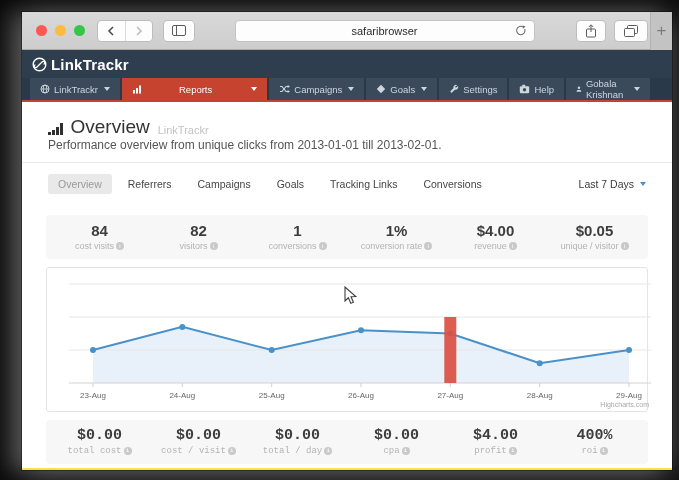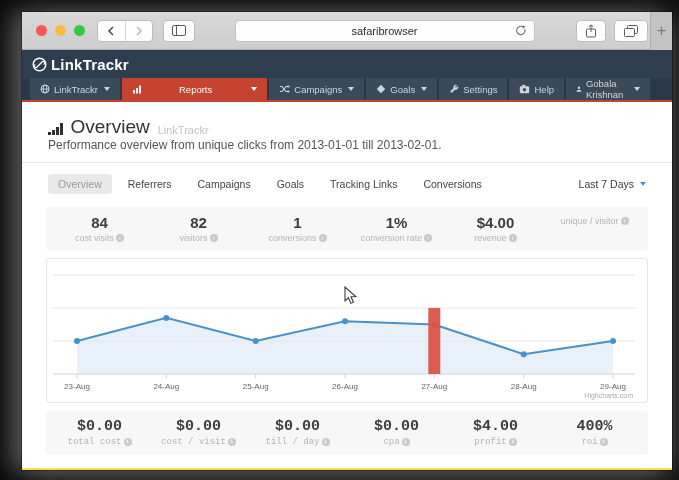--- a/index.html
+++ b/index.html
@@ -54,28 +54,28 @@
   .page-title { font-size:19px; color:#333; }
   .title-suffix { font-size:11px; color:#c3c3c3; margin-bottom:2px; }
   .subtitle { font-size:12px; color:#555; margin-top:0; }
 
   .tabrow { display:flex; align-items:center; padding:11px 26px 13px; }
   .tab { font-size:10.5px; color:#454545; padding:4px 10px; border-radius:3px; margin-right:6px; cursor:default; }
   .tab.active { background:#e9e9e9; color:#9a9a9a; }
   .range-select { margin-left:auto; font-size:10.5px; color:#3b3b3b; display:flex; align-items:center; gap:4px; }
   .range-select .caret { color:#4a8fd0; }
 
-  .stat-card { margin:0 24px; background:#f7f7f7; border-radius:4px; display:flex; padding:7px 4px 8px; }
+  .stat-card { margin:8px 24px; background:#f7f7f7; border-radius:4px; display:flex; padding:7px 4px 8px; }
   .stat { flex:1; text-align:center; }
   .stat .val { font-size:15px; color:#3d3d3d; font-weight:bold; }
   .stat .lbl { font-size:9px; color:#b3b3b3; margin-top:2px; }
   .info-dot { display:inline-block; width:8px; height:8px; border-radius:50%; background:#c9c9c9; color:#fff;
     font-size:6px; line-height:8px; text-align:center; vertical-align:1px; margin-left:2px; font-style:normal; }
 
-  .chart-panel { margin:7px 24px 2px; border:1px solid #e4e4e4; border-radius:3px; background:#fff; padding:3px 0 0; }
+  .chart-panel { margin:7px 24px 2px; border:1px solid #e4e4e4; border-radius:3px; background:#fff; padding:3px 16px 0; }
   .chart-panel svg { display:block; }
 
   .stat-card.bottom { margin-top:8px;font-family:Liberation Mono, monospace; }
 
   .cursor { position:absolute; pointer-events:none; }
 </style>
 </head>
 <body>
 
 <div class="window">
@@ -245,20 +245,21 @@
       </div>
       <div class="stat">
         <div class="val">1%</div>
         <div class="lbl"><span>conversion rate</span><i class="info-dot">i</i></div>
       </div>
       <div class="stat">
         <div class="val">$4.00</div>
         <div class="lbl"><span>revenue</span><i class="info-dot">i</i></div>
       </div>
       <div class="stat">
+        <div class="val">$0.05</div>
         <div class="lbl"><span>unique / visitor</span><i class="info-dot">i</i></div>
       </div>
     </div>
 
     <div class="chart-panel">
       <svg width="594" height="140" viewBox="0 0 594 140">
           <polygon points="30.0,112 30.0,79.0 119.3,55.9 208.7,79.0 298.0,59.2 387.3,62.5 476.7,92.2 566.0,79.0 566.0,112" fill="#e8f1f9"></polygon>
           <line x1="6" x2="588" y1="112.0" y2="112.0" stroke="#d2d2d2" stroke-width="1"></line>
           <line x1="6" x2="588" y1="79.0" y2="79.0" stroke="#e7e7e7" stroke-width="1"></line>
           <line x1="6" x2="588" y1="46.0" y2="46.0" stroke="#e7e7e7" stroke-width="1"></line>
@@ -294,21 +295,21 @@
       <div class="stat">
         <div class="val">$0.00</div>
         <div class="lbl"><span>total cost</span><i class="info-dot">i</i></div>
       </div>
       <div class="stat">
         <div class="val">$0.00</div>
         <div class="lbl"><span>cost / visit</span><i class="info-dot">i</i></div>
       </div>
       <div class="stat">
         <div class="val">$0.00</div>
-        <div class="lbl"><span>till / day</span><i class="info-dot">i</i></div>
+        <div class="lbl"><span>total / day</span><i class="info-dot">i</i></div>
       </div>
       <div class="stat">
         <div class="val">$0.00</div>
         <div class="lbl"><span>cpa</span><i class="info-dot">i</i></div>
       </div>
       <div class="stat">
         <div class="val">$4.00</div>
         <div class="lbl"><span>profit</span><i class="info-dot">i</i></div>
       </div>
       <div class="stat">

